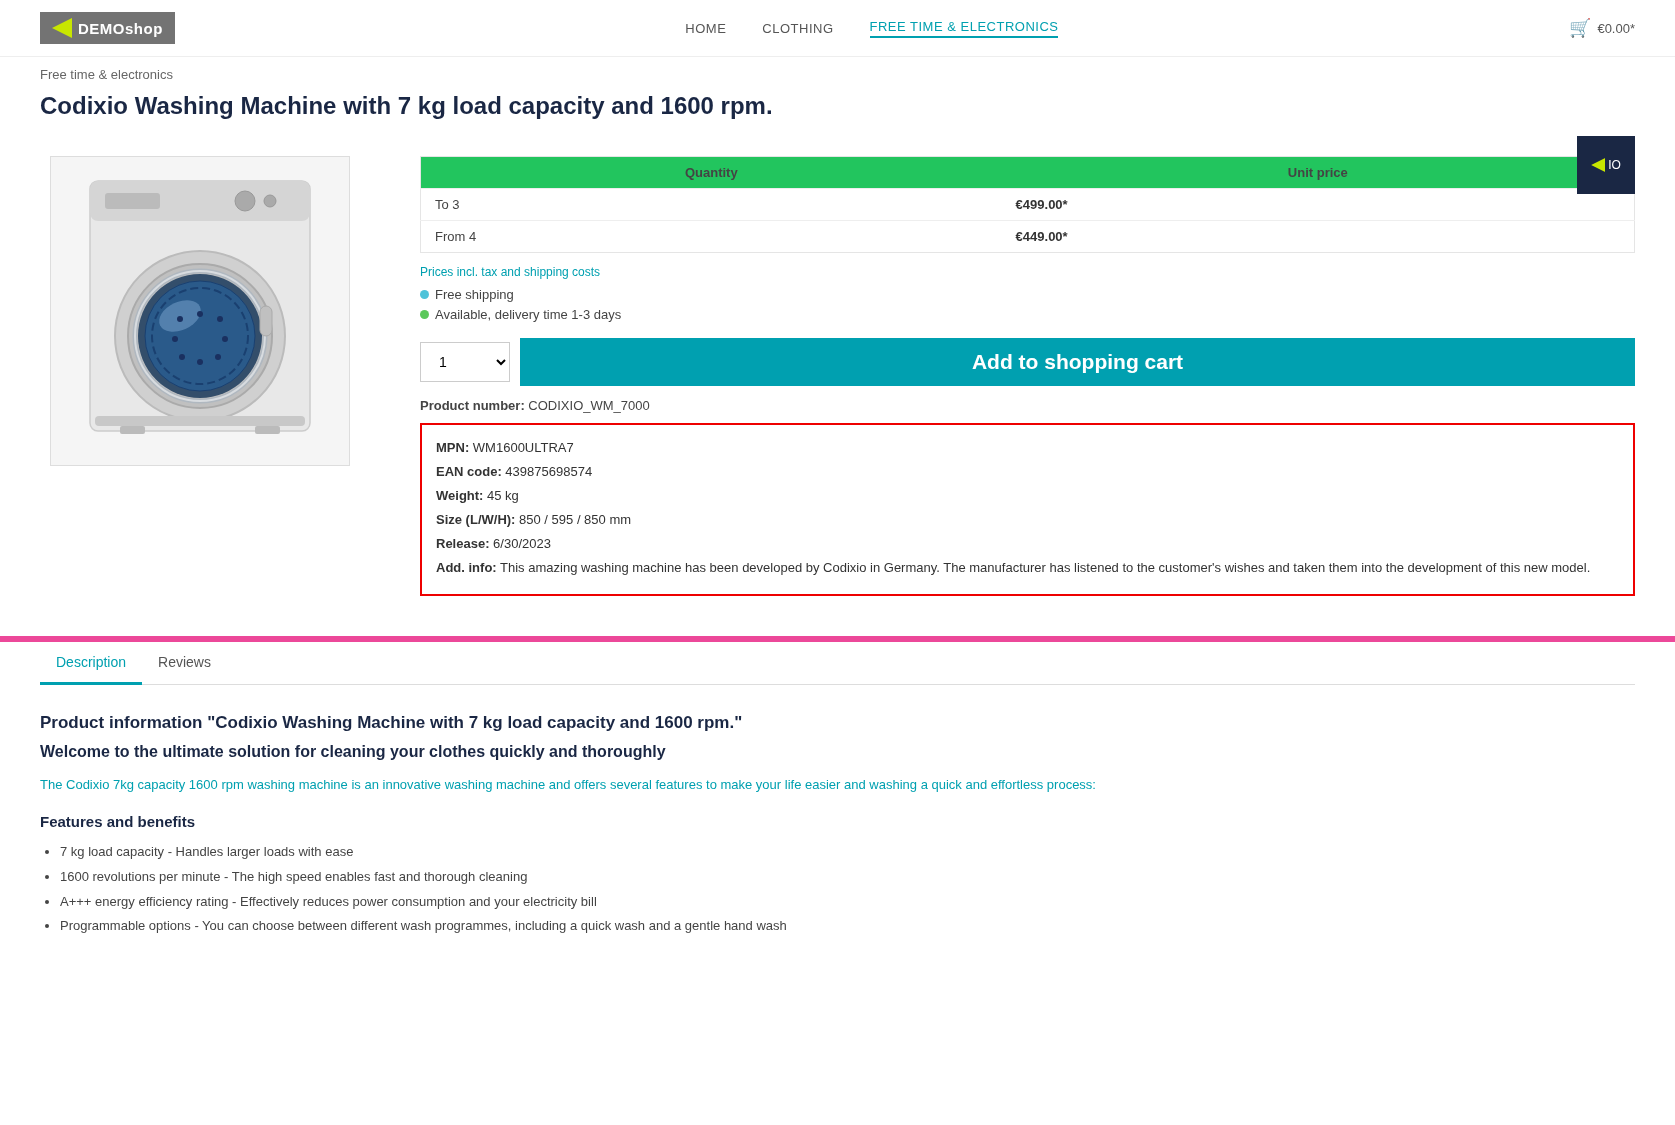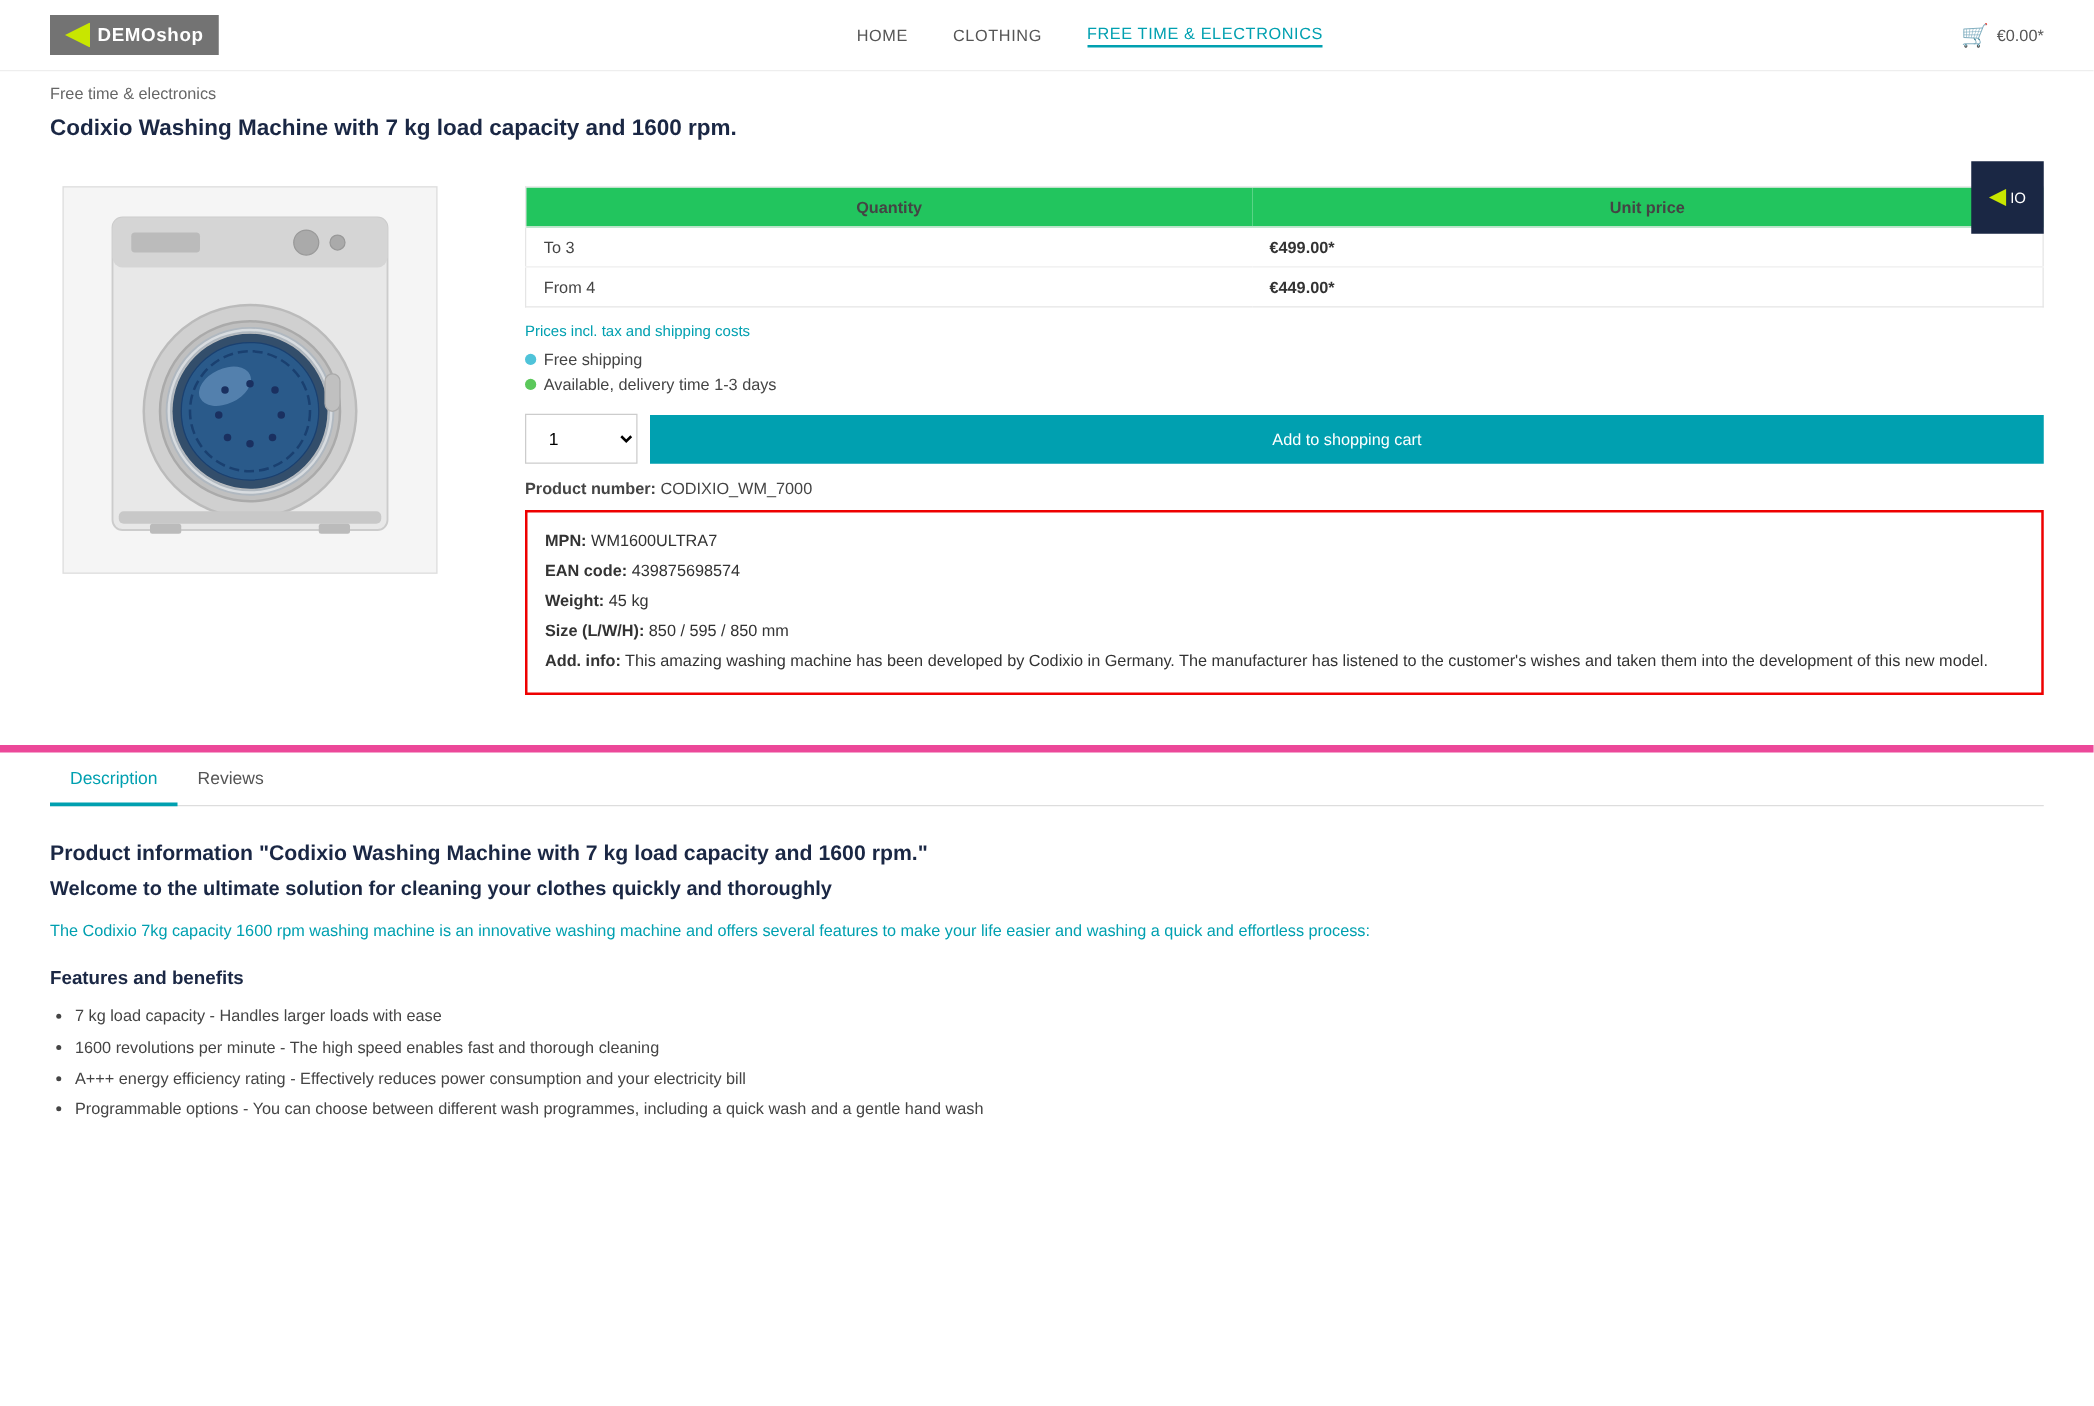--- a/index.html
+++ b/index.html
@@ -70,21 +70,21 @@
     }
 
     
     .product-section {
       display: flex;
       padding: 20px 40px 40px;
       gap: 60px;
       position: relative;
     }
     .product-title {
-      font-size: 18px;
+      font-size: 24px;
       font-weight: bold;
       color: #1a2744;
       padding: 0 40px 16px;
     }
 
     
     .product-image-wrap {
       flex: 0 0 320px;
       display: flex;
       align-items: flex-start;
@@ -175,22 +175,22 @@
       font-size: 14px;
       width: 90px;
       appearance: auto;
       cursor: pointer;
     }
     .add-to-cart-btn {
       background: #00a0b0;
       color: #fff;
       border: none;
       padding: 12px 32px;
-      font-size: 13px;
-      font-weight: 400;
+      font-size: 21px;
+      font-weight: 700;
       cursor: pointer;
       flex: 1;
     }
 
     .product-number {
       font-size: 13px;
       color: #444;
       margin-bottom: 10px;
     }
     .product-number strong { font-weight: bold; }
@@ -426,20 +426,24 @@
       </div>
       <div class="spec-row">
         <strong>Weight:</strong>
         <span>45 kg</span>
       </div>
       <div class="spec-row">
         <strong>Size (L/W/H):</strong>
         <span>850 / 595 / 850 mm</span>
       </div>
       <div class="spec-row">
+        <strong>Release:</strong>
+        <span>6/30/2023</span>
+      </div>
+      <div class="spec-row">
         <strong>Add. info:</strong>
         <span class="add-info-text">This amazing washing machine has been developed by Codixio in Germany. The manufacturer has listened to the customer's wishes and taken them into the development of this new model.</span>
       </div>
     </div>
   </div>
 
   <div class="watermark">
     <div class="watermark-inner">
       <div class="watermark-arrow"></div>
       <span class="watermark-io">IO</span>

